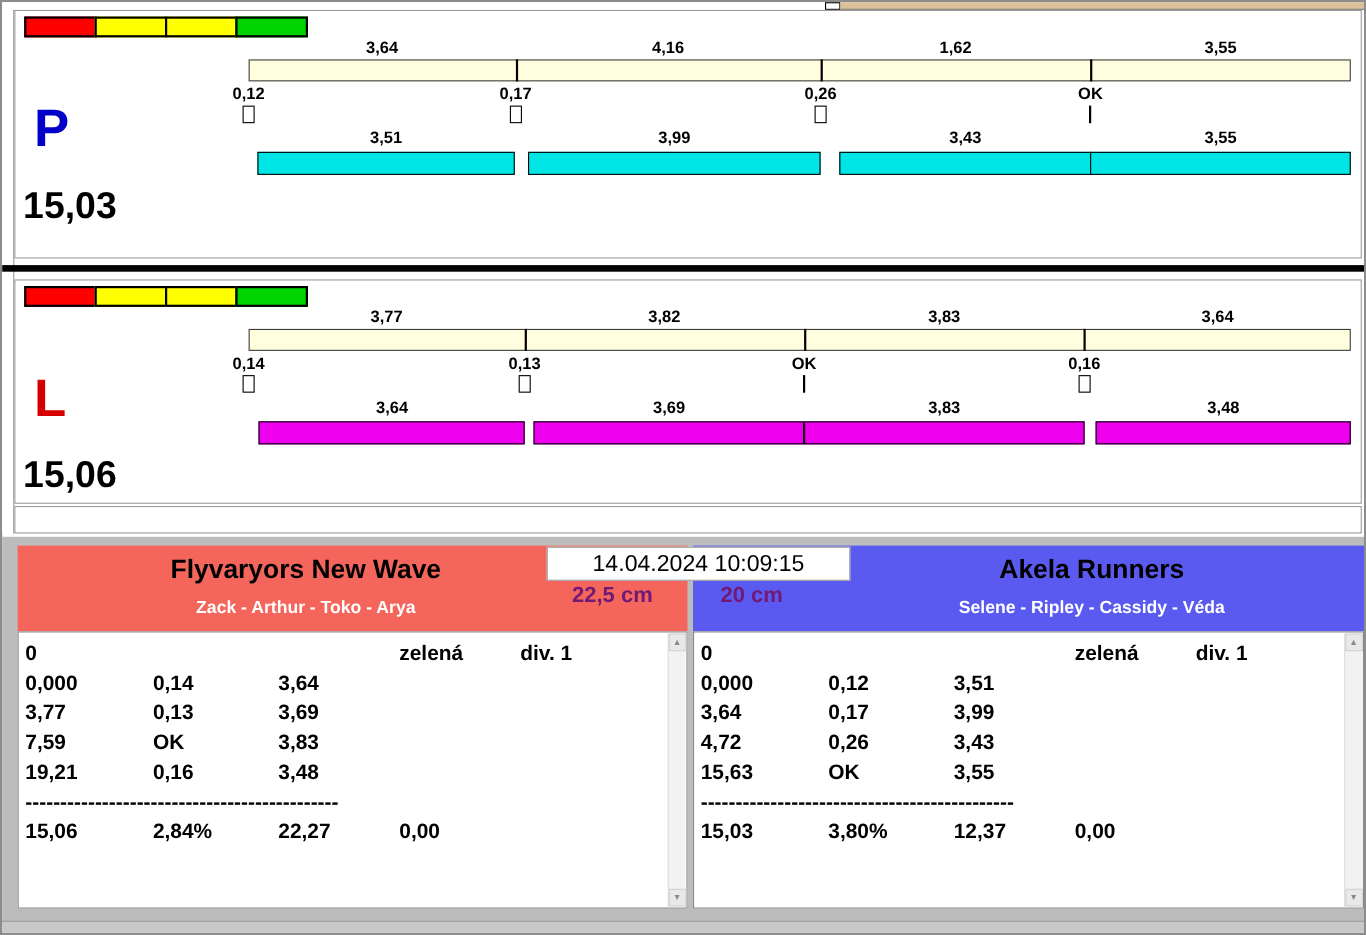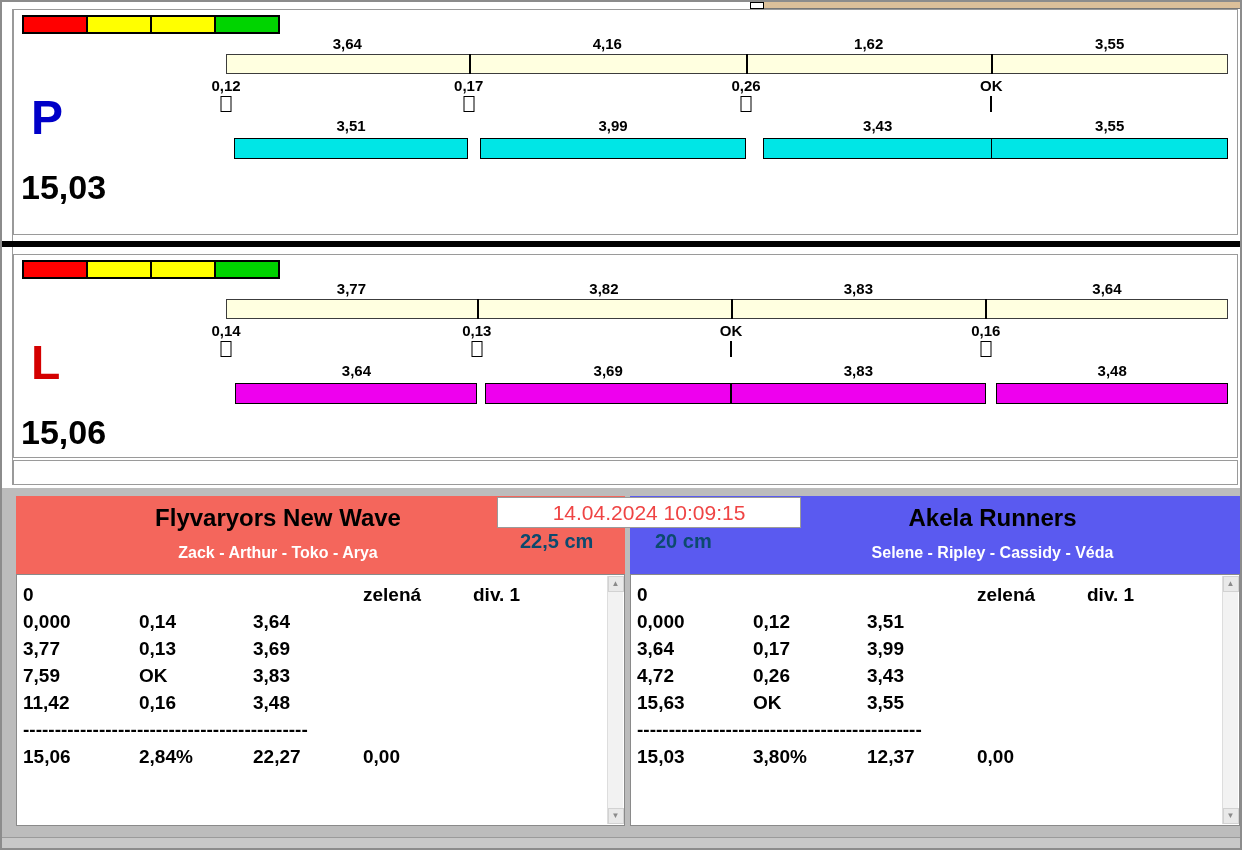--- a/index.html
+++ b/index.html
@@ -56,22 +56,22 @@
   #team-left .team-name,#team-left .team-members{padding-right:85px}
   #team-right .team-name,#team-right .team-members{padding-left:115px}
   .team-table{position:absolute;left:0;top:78px;right:0;bottom:0;background:#fff;border:1px solid #8a8a8a;padding:6px 22px 0 6px;overflow:hidden}
   .trow{display:grid;grid-template-columns:116px 114px 110px 110px 1fr;height:27px;font-size:19px;font-weight:bold;line-height:27px;white-space:nowrap}
   .c4{grid-column:4}
   .c5{grid-column:5}
   .sep-cell{grid-column:1 / -1;overflow:hidden}
   .vscroll{position:absolute;top:1px;right:1px;bottom:1px;width:16px;background:#f2f2f2;border-left:1px solid #ddd;display:flex;flex-direction:column;justify-content:space-between;align-items:center}
   .sbtn{width:16px;height:16px;background:#e9e9e9;border:1px solid #d2d2d2;color:#8a8a8a;font-size:8px;line-height:14px;text-align:center;cursor:pointer}
 
-  .datetime-box{position:absolute;left:495px;top:9px;width:304px;height:31px;background:#fff;border:1px solid #9a9a9a;font-size:21px;color:#ef4444;text-align:center;line-height:29px;z-index:5}
-  .height-label{position:absolute;top:42px;font-size:20px;font-weight:bold;color:#0c4a6e;z-index:6;white-space:nowrap}
+  .datetime-box{position:absolute;left:495px;top:9px;width:276px;height:31px;background:#fff;border:1px solid #9a9a9a;font-size:21px;color:#000000;text-align:center;line-height:29px;z-index:5}
+  .height-label{position:absolute;top:42px;font-size:20px;font-weight:bold;color:#701a75;z-index:6;white-space:nowrap}
   #height-left{left:518px}
   #height-right{left:653px}
 
   .statusbar{position:absolute;left:0;bottom:0;width:100%;height:11px;background:#c8c8c8;border-top:1px solid #9a9a9a}
 </style>
 </head>
 <body>
 
 <div id="root">
 
@@ -226,21 +226,21 @@
           <span>3,77</span>
           <span>0,13</span>
           <span>3,69</span>
         </div>
         <div class="trow">
           <span>7,59</span>
           <span>OK</span>
           <span>3,83</span>
         </div>
         <div class="trow">
-          <span>11,42</span>
+          <span>19,21</span>
           <span>0,16</span>
           <span>3,48</span>
         </div>
         <div class="trow">
           <span class="sep-cell">---------------------------------------------</span>
         </div>
         <div class="trow">
           <span>15,06</span>
           <span>2,84%</span>
           <span>22,27</span>

